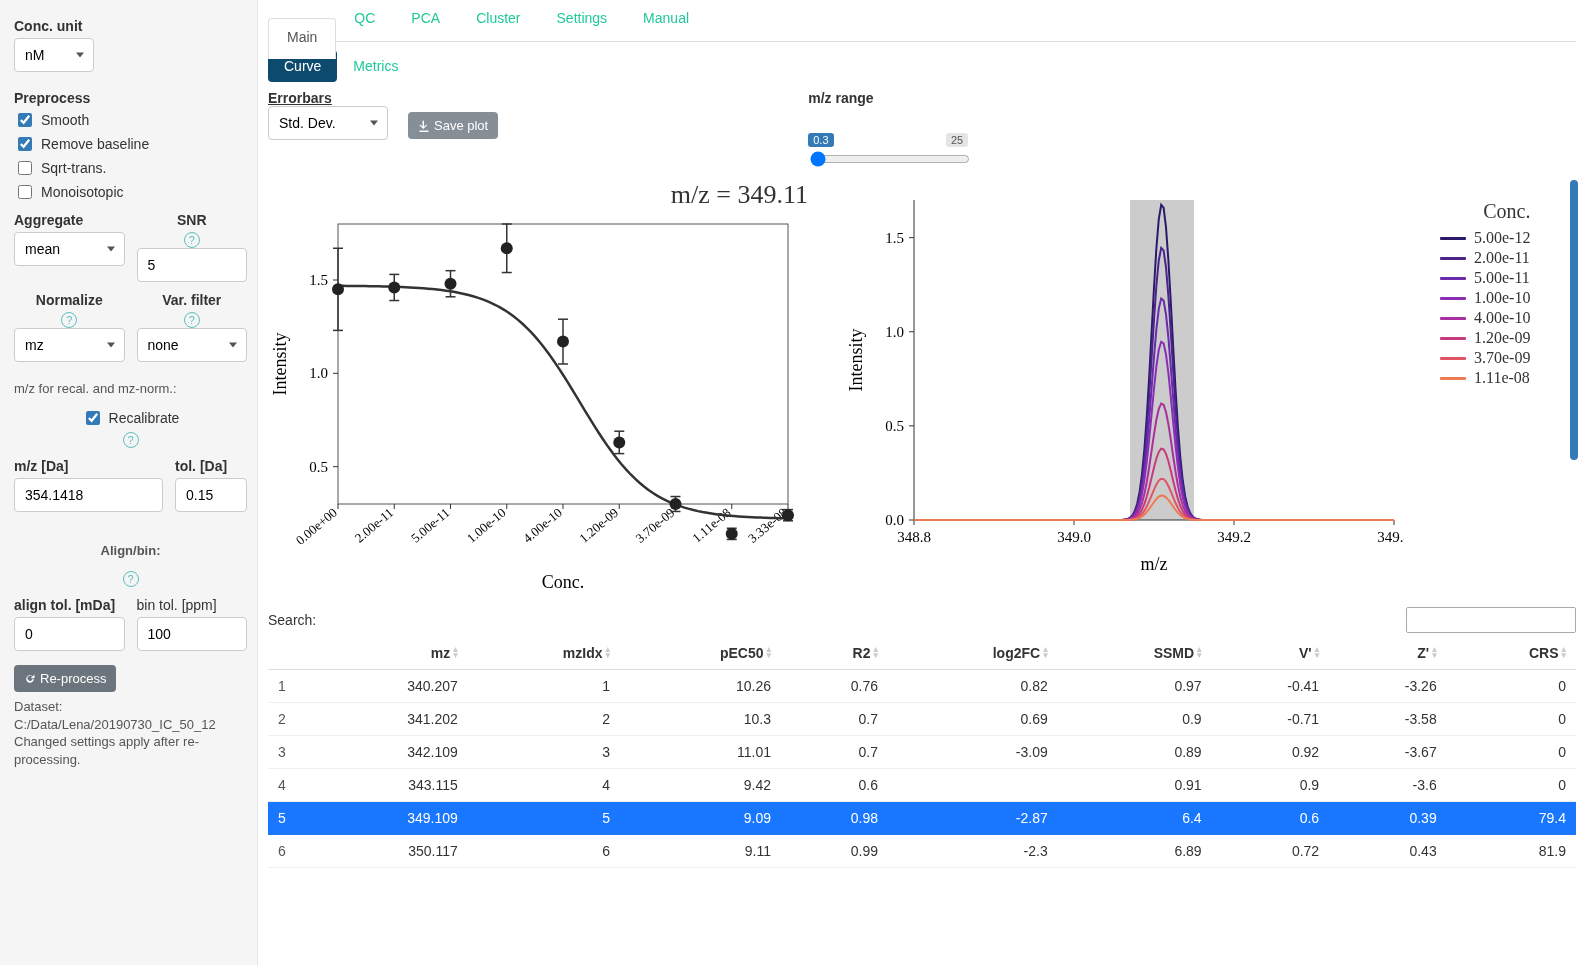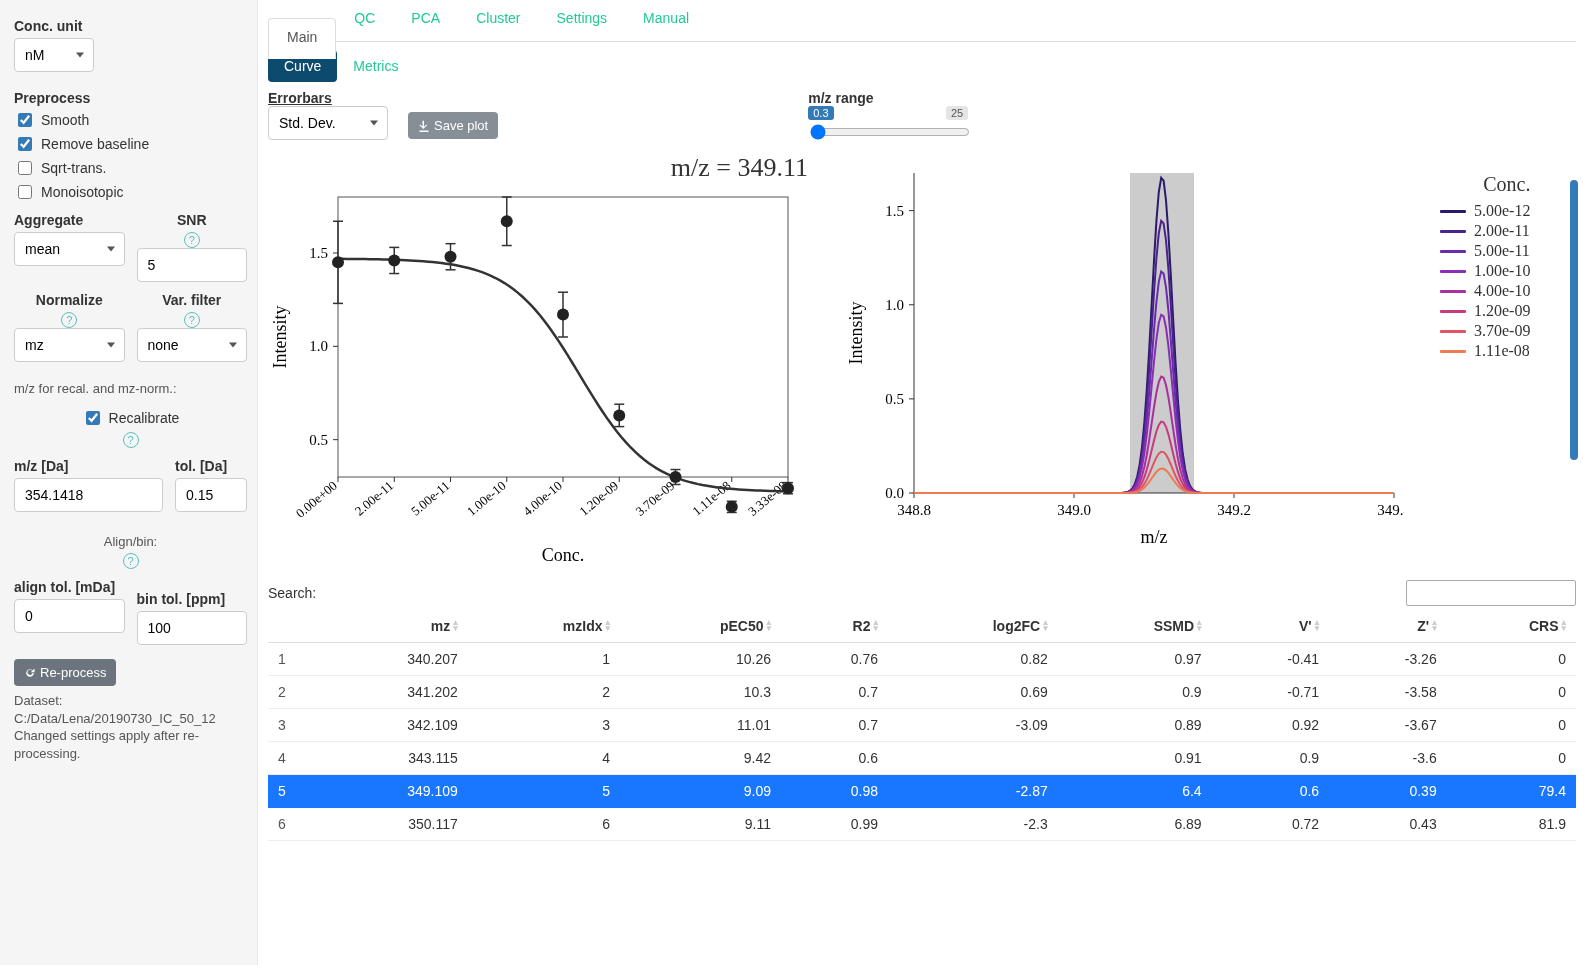--- a/index.html
+++ b/index.html
@@ -178,30 +178,30 @@
       <div class="sublabel">m/z [Da]</div>
       <input type="text" value="354.1418" style="">
     </div>
     <div class="col" style="max-width:72px;">
       <div class="sublabel">tol. [Da]</div>
       <input type="text" value="0.15" style="">
     </div>
   </div>
 
   <div class="header-with-help" style="margin-top:18px;">
-    <div class="text-muted" style="margin:3px;">Align/bin:</div>
+    <div class="text-muted" style="margin:12px;font-weight:bold;">Align/bin:</div>
     <span class="help-icon">?</span>
   </div>
   <div class="row">
     <div class="col">
       <div class="sublabel" style="font-weight:700;">align tol. [mDa]</div>
       <input type="text" value="0" style="">
     </div>
     <div class="col">
-      <div class="sublabel" style="font-weight:700;margin-top:12px;">bin tol. [ppm]</div>
+      <div class="sublabel" style="font-weight:400;">bin tol. [ppm]</div>
       <input type="text" value="100" style="">
     </div>
   </div>
 
   <button class="btn" style="margin-top:14px;">
     <svg width="12" height="12" viewBox="0 0 16 16">
         <path d="M13 8a5 5 0 1 1-1.5-3.5L14 2v5H9l2-2A3.5 3.5 0 1 0 11.5 8z"></path>
       </svg>
     <span>Re-process</span>
   </button>
@@ -232,21 +232,21 @@
       </span>
     </div>
     <button class="btn" style="margin-top:22px; background:#868e96;">
       <svg width="12" height="12" viewBox="0 0 16 16">
           <path d="M8 1v8l3-3 1 1-5 5-5-5 1-1 3 3V1zM2 14h12v2H2z"></path>
         </svg>
       <span>Save plot</span>
     </button>
     <div style="margin-left:290px;">
       <div class="sublabel" style="font-weight:700;">m/z range</div>
-      <div class="slider-labels" style="width:160px;">
+      <div class="slider-labels" style="width:160px;margin-top:27px;">
         <span class="slider-badge">0.3</span>
         <span class="slider-badge max">25</span>
       </div>
       <input type="range" min="0" max="100" value="0" style="">
     </div>
   </div>
 
   <div class="chart-area" style="margin-top:10px;">
 
     <div>

